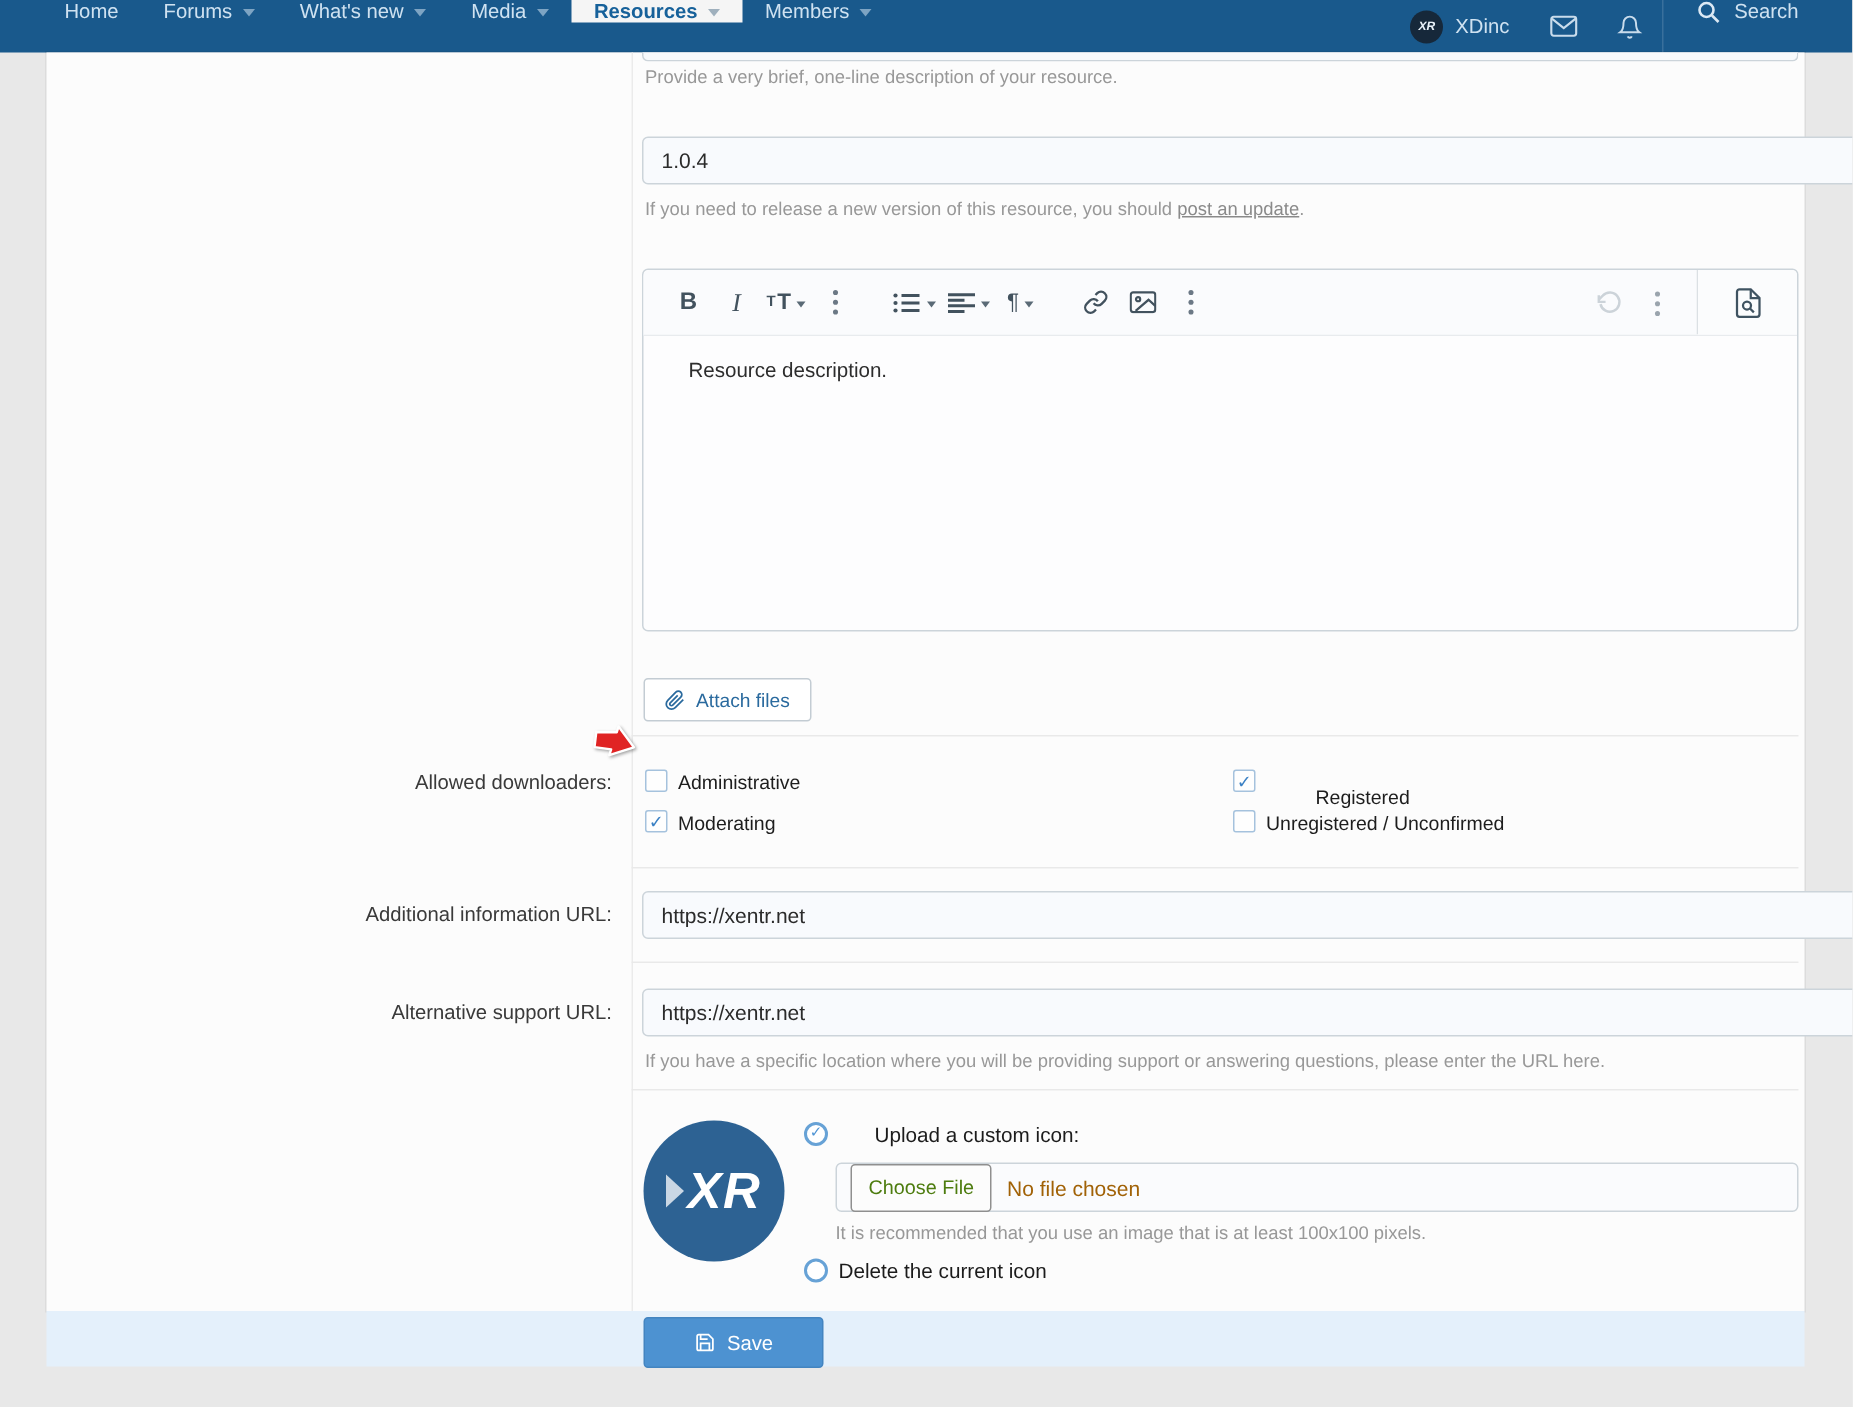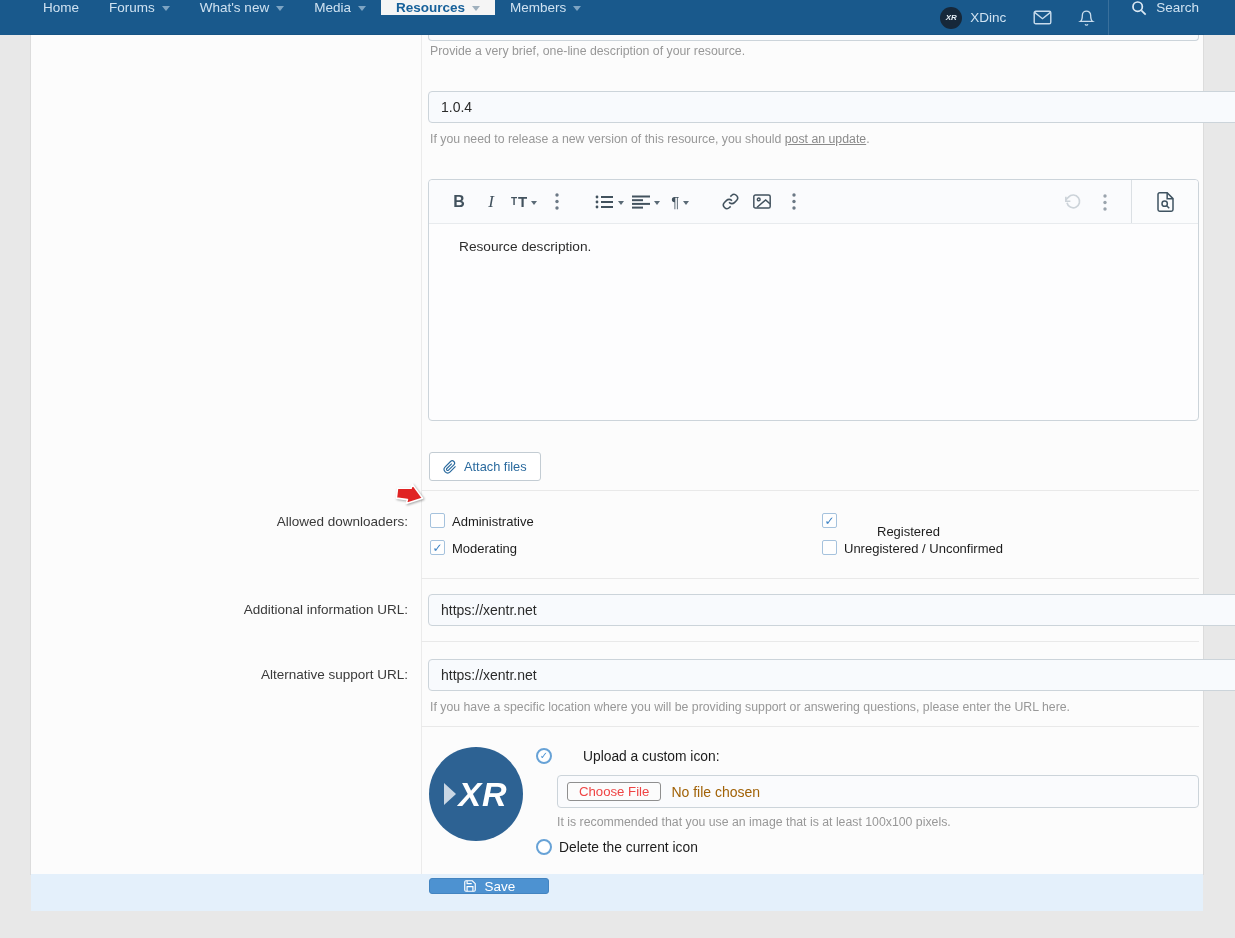--- a/index.html
+++ b/index.html
@@ -80,28 +80,28 @@
 
   
   .res-logo { position:absolute; left:398px; top:712px; width:94px; height:94px; border-radius:50%;
               background:#2d6293; display:flex; align-items:center; justify-content:center; }
   .res-logo .logo-inner { color:#fff; font-weight:bold; font-style:italic; font-size:34px; letter-spacing:1px;
               display:flex; align-items:center; }
   .res-logo .logo-tri { width:0; height:0; border-top:11px solid transparent; border-bottom:11px solid transparent;
               border-left:12px solid rgba(255,255,255,.75); margin-right:2px; }
   .filebox { position:absolute; left:526px; top:740px; width:642px; height:33px; background:#fafbfd;
              border:1px solid #ccd4da; border-radius:4px; display:flex; align-items:center; padding-left:9px; }
-  .choose-btn { height:19px; padding:0 11px; background:#fcfcfc; border:1px solid #8f8f8f; border-radius:3px;
-                font-size:13.2px; color:#ef4444; cursor:pointer; font-family:inherit; }
+  .choose-btn { height:32px; padding:0 11px; background:#fcfcfc; border:1px solid #8f8f8f; border-radius:3px;
+                font-size:13.2px; color:#4d7c0f; cursor:pointer; font-family:inherit; }
   .no-file { margin-left:10px; font-size:14px; color:#a16207; }
   .radio-label { position:absolute; font-size:13.8px; color:#1c1c1c; cursor:pointer; }
 
   
   .footer { position:absolute; left:31px; top:874px; width:1172px; height:37px; background:#e4f0fb; }
-  .save-btn { position:absolute; left:398px; top:4px; width:120px; height:16px; background:#4d92d1;
+  .save-btn { position:absolute; left:398px; top:4px; width:120px; height:34px; background:#4d92d1;
               border:1px solid #4384c0; border-radius:3px; color:#fff; font-size:13.5px;
               display:flex; align-items:center; justify-content:center; gap:8px; cursor:pointer; }
 
   .cursor-arrow { position:absolute; left:392px; top:483px; width:34px; height:30px; pointer-events:none;
                   filter:drop-shadow(1px 1px 1px rgba(0,0,0,.35)); }
 
   svg { display:block; }
 </style>
 </head>
 <body>

